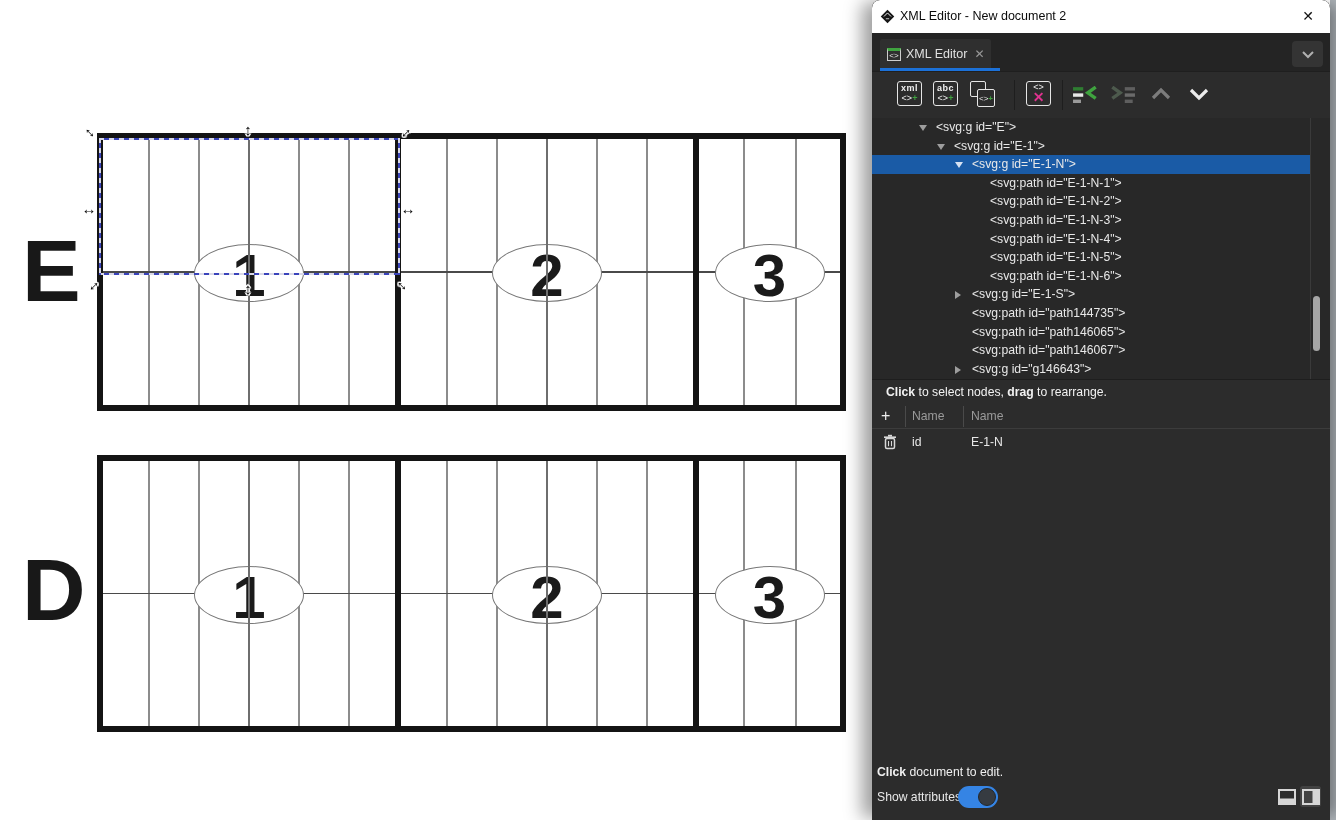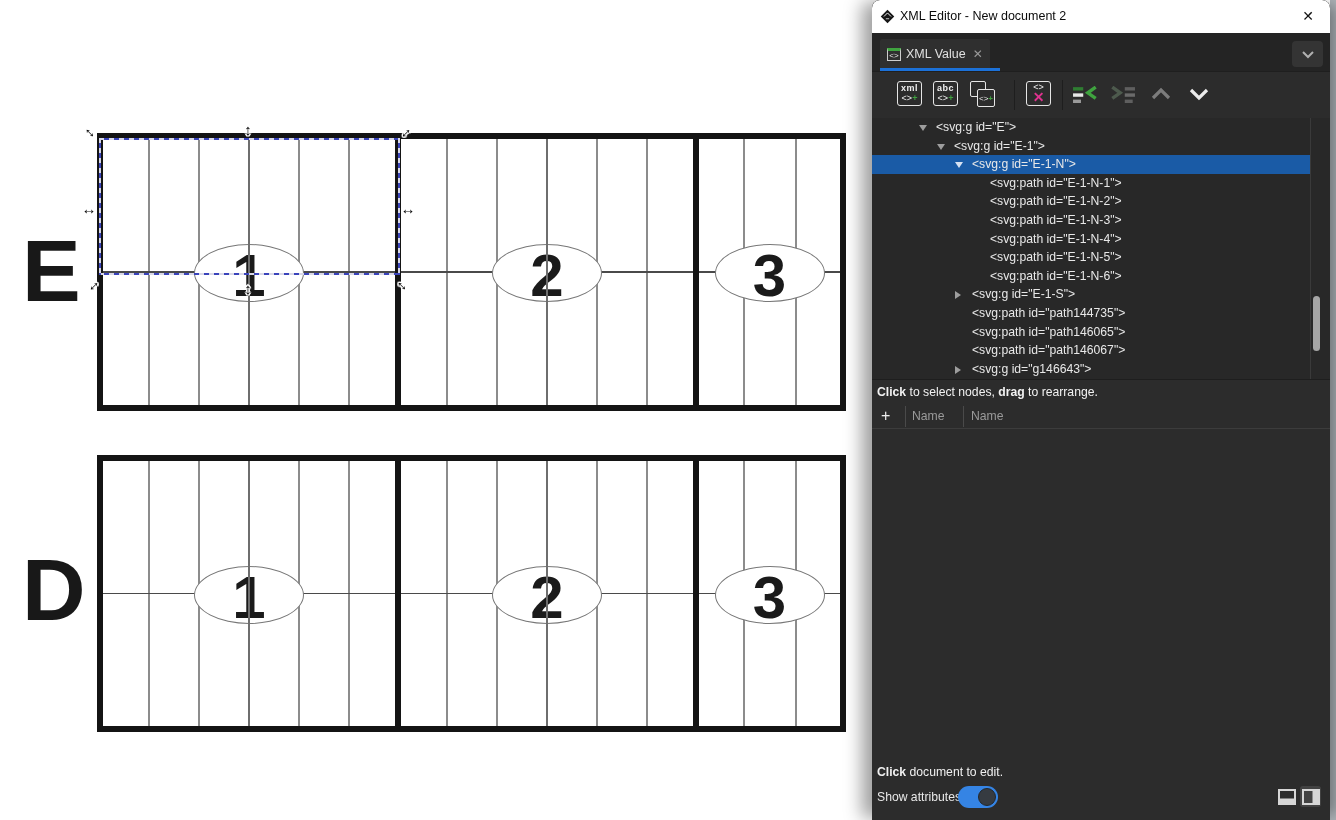--- a/index.html
+++ b/index.html
@@ -66,21 +66,21 @@
   .trow{position:absolute;left:0;width:438px;height:18.6px;font-size:12.2px;color:#e8e8e8;line-height:18.6px;}
   .trow.selected{background:var(--sel);}
   .tri{position:absolute;top:6px;width:0;height:0;}
   .tri.down{border-left:4.5px solid transparent;border-right:4.5px solid transparent;border-top:6px solid #9d9d9d;top:7px;}
   .tri.right{border-top:4.5px solid transparent;border-bottom:4.5px solid transparent;border-left:6px solid #9d9d9d;}
   .trow.selected .tri.down{border-top-color:#d7e2f2;}
   .tlabel{position:absolute;top:0;white-space:pre;}
   .vscroll-line{position:absolute;left:438px;top:118px;width:1px;height:261px;background:#3a3a3a;}
   .vthumb{position:absolute;left:441px;top:296px;width:7px;height:55px;background:#a6a6a6;border-radius:4px;}
   .statusbar{position:absolute;left:0;top:379px;right:0;height:25px;background:var(--dialog);
-             border-top:1px solid #1e1e1e;font-size:12.2px;color:#f2f2f2;line-height:24px;padding-left:5px;box-sizing:border-box;}
+             border-top:1px solid #1e1e1e;font-size:12.2px;color:#f2f2f2;line-height:24px;padding-left:14px;box-sizing:border-box;}
   .statusbar b,.hint2 b{font-weight:700;}
   
   .attr-header{position:absolute;left:0;top:404px;right:0;height:25px;background:var(--dialog);
                border-bottom:1px solid #3c3c3c;box-sizing:border-box;}
   .attr-header .colsep{position:absolute;top:2px;width:1px;height:21px;background:#4a4a4a;}
   .attr-header .hplus{position:absolute;left:9px;top:0;font-size:16px;color:#ececec;line-height:24px;}
   .attr-header .hname{position:absolute;left:40px;top:0;font-size:12.2px;color:#9a9a9a;line-height:24px;}
   .attr-header .hvalue{position:absolute;left:99px;top:0;font-size:12.2px;color:#9a9a9a;line-height:24px;}
   .attr-rows{position:absolute;left:0;top:429px;right:0;}
   .arow{position:relative;height:26px;}
@@ -189,21 +189,21 @@
       <path d="M4.2 8 L8 4.2 L11.8 8" stroke="#fff" stroke-width="1" fill="none"></path>
       <path d="M6.2 10.4 L9.8 10.4" stroke="#fff" stroke-width=".8"></path>
     </svg>
     <span class="title">XML Editor - New document 2</span>
     <span class="close">✕</span>
   </div>
 
   <div class="tabbar">
     <div class="tab">
       <span class="tab-icon">&lt;&gt;</span>
-      <span class="tab-label">XML Value</span>
+      <span class="tab-label">XML Editor</span>
       <span class="tab-close">✕</span>
     </div>
     <div class="tab-underline"></div>
     <div class="tab-overflow">
       <svg width="14" height="9">
         <polyline points="2,2 7,7 12,2" stroke="#b0b0b0" stroke-width="2" fill="none"></polyline>
         </svg>
     </div>
   </div>
 
@@ -322,20 +322,33 @@
     <b>Click</b><span> to select nodes, </span><b>drag</b><span> to rearrange.</span>
   </div>
 
   <div class="attr-header">
     <span class="hplus">+</span>
     <div class="colsep" style="left:33px;"></div>
     <span class="hname">Name</span>
     <div class="colsep" style="left:91px;"></div>
     <span class="hvalue">Name</span>
   </div>
+  <div class="attr-rows" id="attr-rows">
+      <div class="arow">
+        <span class="trash"><svg width="14" height="16" viewBox="0 0 14 16">
+            <rect x="2.5" y="4.5" width="9" height="10" rx="1.5" fill="none" stroke="#d8d8d8" stroke-width="1.5"></rect>
+            <line x1="1" y1="3.2" x2="13" y2="3.2" stroke="#d8d8d8" stroke-width="1.6"></line>
+            <rect x="5" y="0.8" width="4" height="1.8" fill="#d8d8d8"></rect>
+            <line x1="5.5" y1="7" x2="5.5" y2="12.2" stroke="#d8d8d8" stroke-width="1.1"></line>
+            <line x1="8.5" y1="7" x2="8.5" y2="12.2" stroke="#d8d8d8" stroke-width="1.1"></line>
+          </svg></span>
+        <span class="aname">id</span>
+        <span class="avalue">E-1-N</span>
+      </div>
+    </div>
 
   <div class="hint2">
     <b>Click</b><span> document to edit.</span>
   </div>
 
   <div class="bottomrow">
     <span class="show-label">Show attributes</span>
     <div class="toggle">
       <div class="knob"></div>
     </div>

